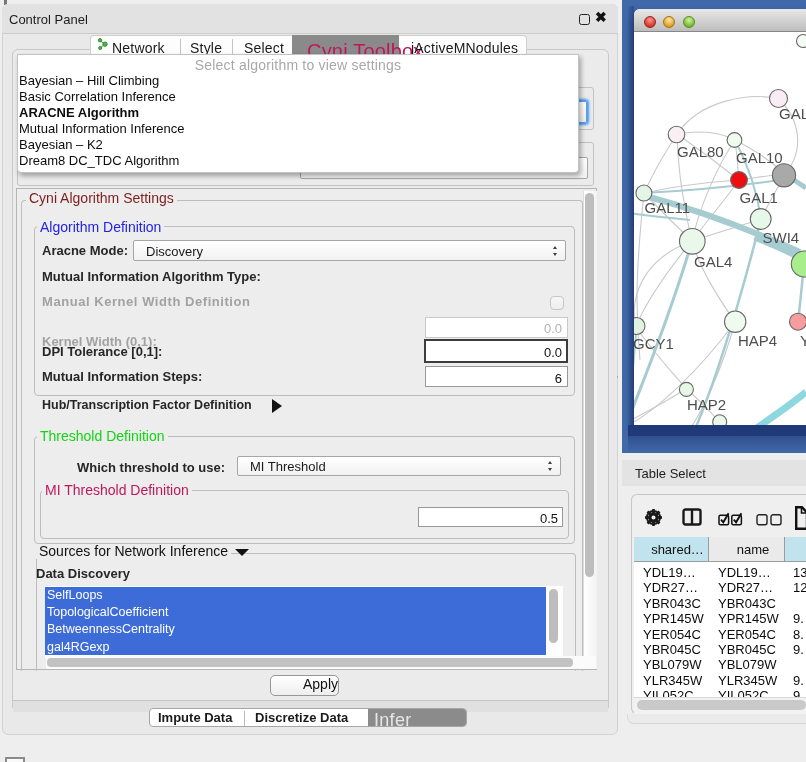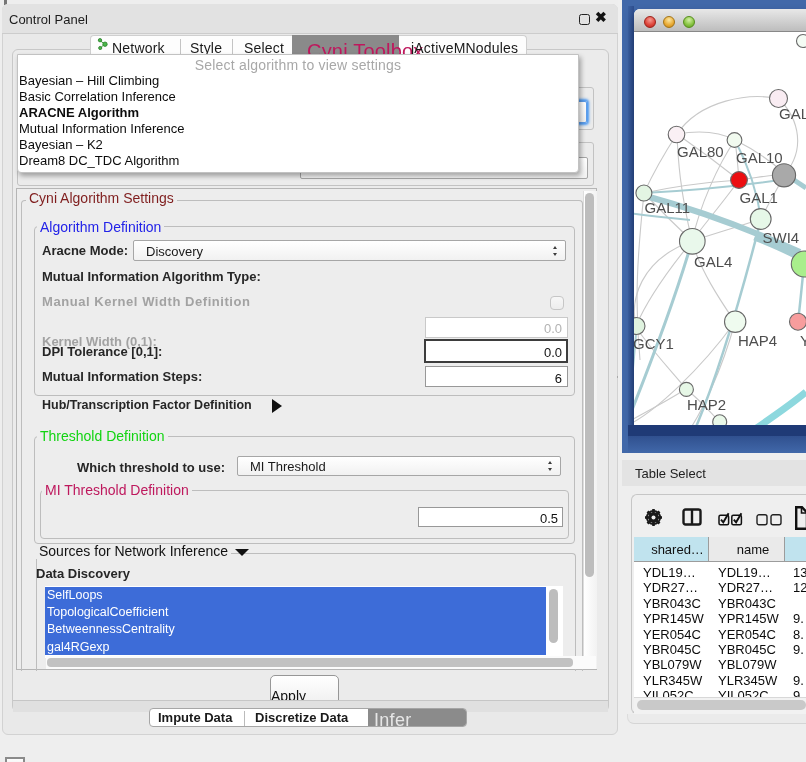--- a/index.html
+++ b/index.html
@@ -98,21 +98,21 @@
 <div class="abs" style="left:235px;top:549px;width:0;height:0;border-left:7px solid transparent;border-right:7px solid transparent;border-top:7.5px solid #111;"></div>
 <div class="blab" style="left:36px;top:566px;">Data Discovery</div>
 
 <div class="abs" style="left:45px;top:586px;width:518px;height:72px;background:#ffffff;"></div>
 <div class="abs" style="left:45px;top:587px;width:501px;height:68px;background:#3d6cd8;"></div>
 <div class="abs" style="left:47px;top:587px;font-size:12.5px;color:#fff;line-height:17.2px;">SelfLoops<br>TopologicalCoefficient<br>BetweennessCentrality<br>gal4RGexp</div>
 <div class="abs" style="left:549px;top:589px;width:9px;height:54px;background:#bdbdbd;border-radius:5px;"></div>
 <div class="abs" style="left:46px;top:656px;width:550px;height:13px;background:#fbfbfb;"></div>
 <div class="abs" style="left:47px;top:658px;width:526px;height:8.5px;background:#c2c2c2;border-radius:4px;"></div>
 
-<div class="abs" style="left:270px;top:675px;width:67px;height:19px;background:linear-gradient(#ffffff,#eeeeee);border:1px solid #979797;border-radius:5px;text-align:left;font-size:14px;color:#111;padding-top:12px;">Apply</div>
+<div class="abs" style="left:270px;top:675px;width:67px;height:19px;background:linear-gradient(#ffffff,#eeeeee);border:1px solid #979797;border-radius:5px;text-align:right;font-size:14px;color:#111;padding-top:0px;">Apply</div>
 
 <div class="abs" style="left:13px;top:700px;width:595px;height:11px;background:#e0e0e0;border-top:1px solid #c6c6c6;"></div>
 <div class="abs" style="left:149px;top:707.5px;width:318px;height:19px;background:#fff;border:1px solid #a6a6a6;border-radius:4px;box-sizing:border-box;overflow:hidden;">
   <div style="position:absolute;left:218px;top:0;width:100px;height:19px;background:#8b8b8b;"></div>
   <div style="position:absolute;left:93.5px;top:2px;width:1px;height:15px;background:#bbb;"></div>
   <div style="position:absolute;left:8px;top:1px;font-size:13px;font-weight:bold;color:#1a1a1a;">Impute Data</div>
   <div style="position:absolute;left:105px;top:1px;font-size:13px;font-weight:bold;color:#1a1a1a;">Discretize Data</div>
   <div style="position:absolute;left:224px;top:1px;font-size:18px;letter-spacing:0.3px;color:#e6e6e6;">Infer Network</div>
 </div>
 

